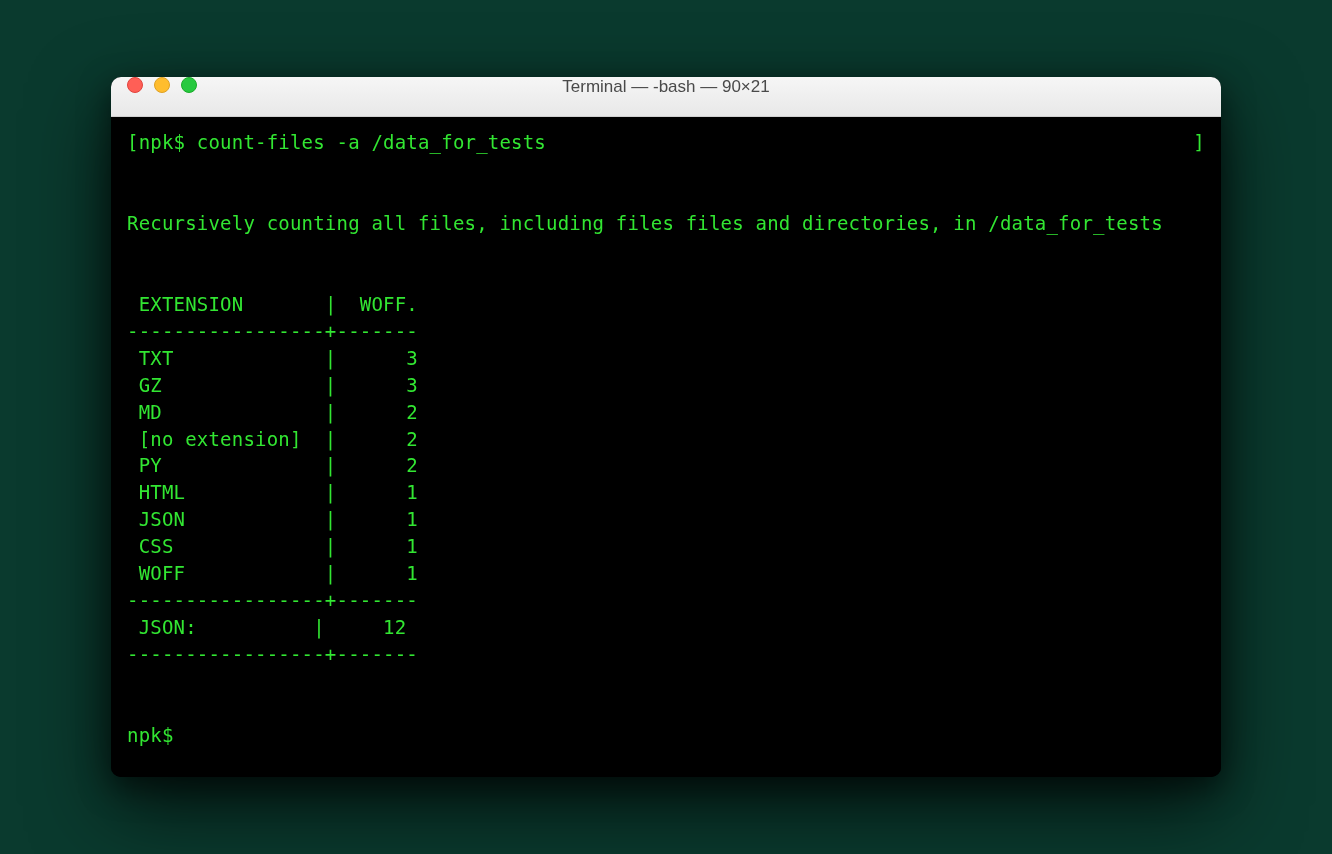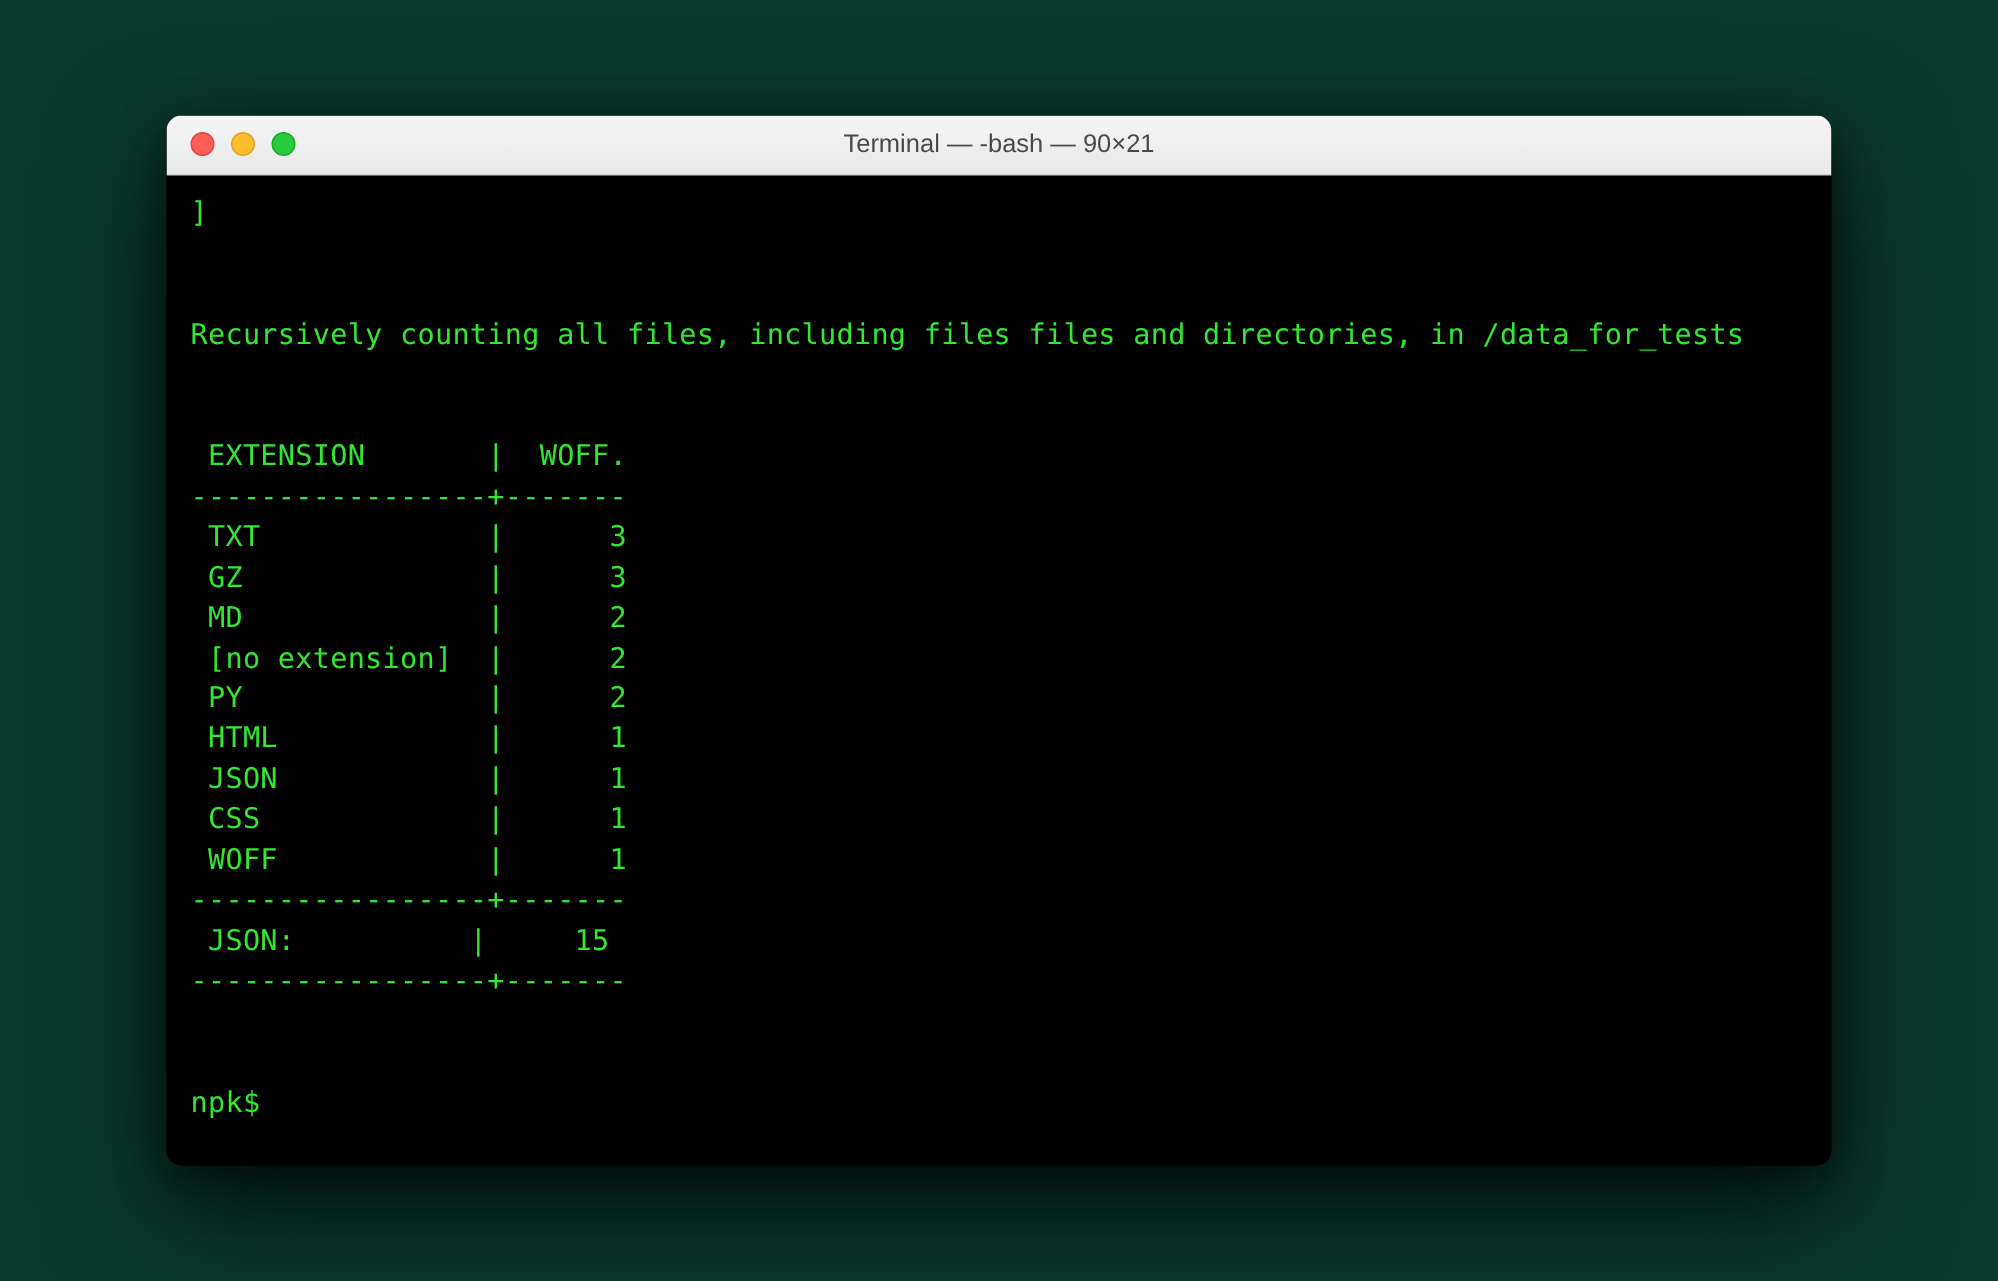--- a/index.html
+++ b/index.html
@@ -22,21 +22,20 @@
       border-radius: 10px;
       box-shadow: 0 30px 80px rgba(0,0,0,0.7), 0 10px 30px rgba(0,0,0,0.5);
       overflow: hidden;
       position: relative;
     }
     .titlebar {
       height: 40px;
       background: linear-gradient(to bottom, #f6f6f6, #e8e8e8);
       border-bottom: 1px solid #d0d0d0;
       display: flex;
-      align-items: center;
       position: relative;
     }
     .traffic-lights {
       display: flex;
       gap: 11px;
       padding-left: 16px;
       position: absolute;
       left: 0;
     }
     .light {
@@ -82,36 +81,36 @@
 <div class="window">
   <div class="titlebar">
     <div class="traffic-lights">
       <div class="light red"></div>
       <div class="light yellow"></div>
       <div class="light green"></div>
     </div>
     <div class="title">Terminal — -bash — 90×21</div>
   </div>
   <div class="terminal-body">
-<pre><span class="prompt-line"><span class="bracket">]</span></span>
+<pre><span class="prompt-line"><span><span class="bracket">[</span><span>npk$</span> <span>count-files -a /data_for_tests</span></span><span class="bracket">]</span></span>
 
 <span>Recursively counting all files, including files files and directories, in /data_for_tests</span>
 
 
 <span> <span>EXTENSION       </span>|  <span>WOFF.</span></span>
 <span>-----------------+-------</span>
 <span> TXT             |      3
  GZ              |      3
  MD              |      2
  [no extension]  |      2
  PY              |      2
  HTML            |      1
  JSON            |      1
  CSS             |      1
  WOFF            |      1
 </span><span>-----------------+-------</span>
- <span>JSON:          </span>|<span>     15</span>
+ <span>JSON:          </span>|<span>     12</span>
 <span>-----------------+-------</span>
 
 
 <span>npk$ </span></pre>
   </div>
 </div>
 
 </body></html>

